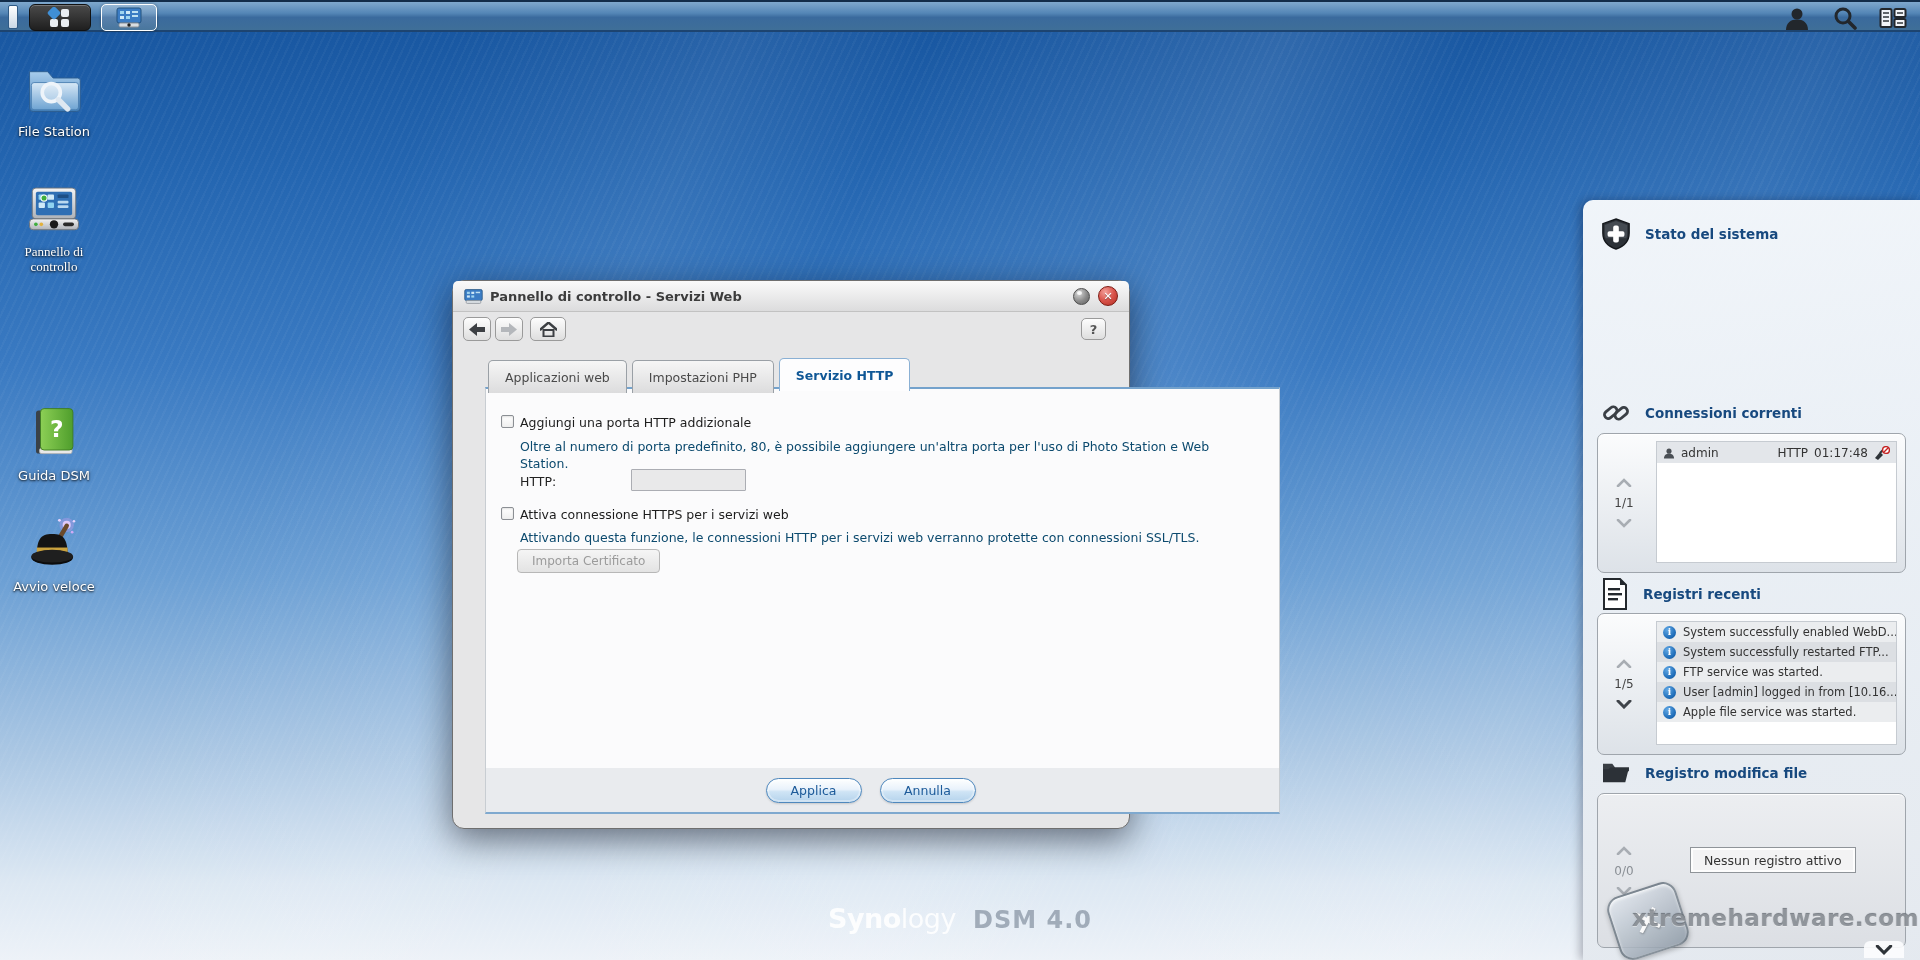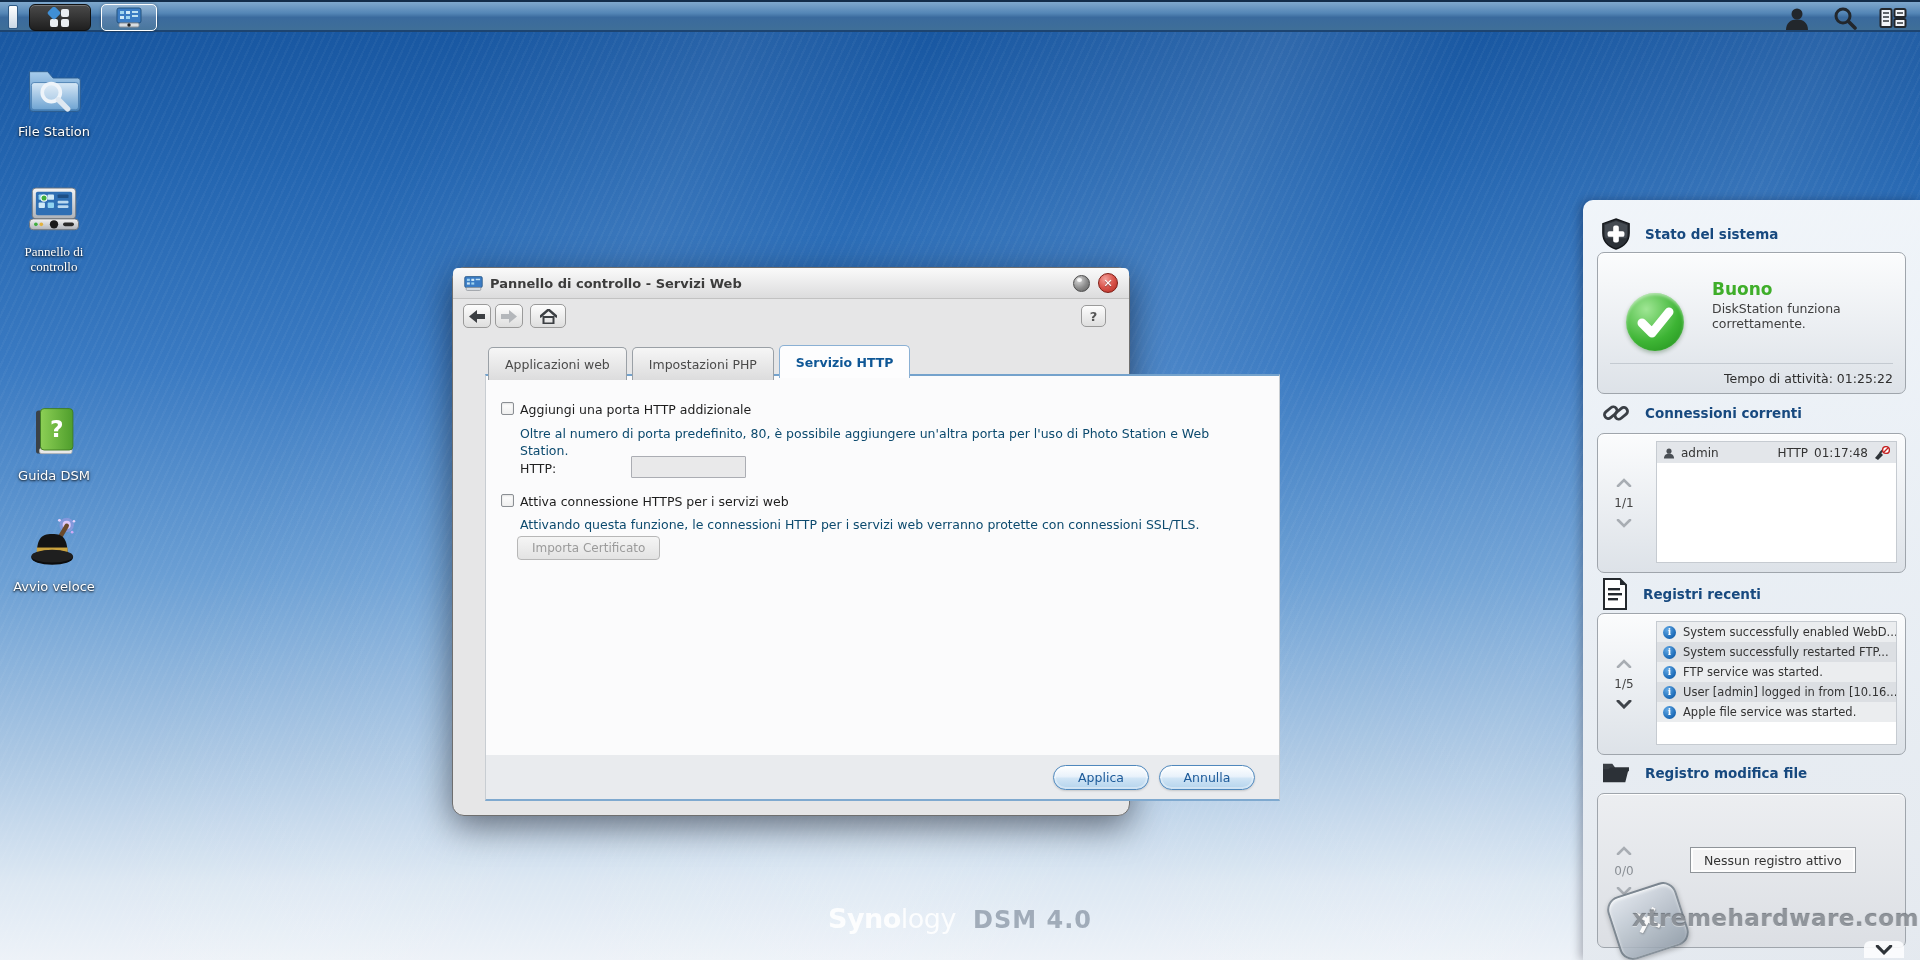--- a/index.html
+++ b/index.html
@@ -27,21 +27,21 @@
   .tb-right { position:absolute; right:6px; top:0; height:32px; display:flex; align-items:center; gap:14px; padding-right:4px; }
   .tb-btn { width:34px; height:28px; display:flex; align-items:center; justify-content:center; background:transparent; border:none; cursor:pointer; }
 
   
   .desk-icon { position:absolute; left:0; width:108px; display:flex; flex-direction:column; align-items:center; cursor:pointer; }
   .desk-icon .glyph { width:60px; height:60px; display:flex; align-items:center; justify-content:center; }
   .desk-icon .lbl { margin-top:6px; color:#fff; font-size:13px; line-height:15px; text-align:center; max-width:96px;
     text-shadow:0 1px 2px rgba(0,0,0,0.85), 0 0 4px rgba(0,0,0,0.4); }
 
   
-  .win { position:absolute; left:452px; top:267px; width:678px; height:549px; border-radius:12px;
+  .win { position:absolute; left:452px; top:280px; width:678px; height:549px; border-radius:12px;
     background:#e6e6e7; border:1px solid #6f6f6f; box-shadow:0 10px 34px rgba(0,0,10,0.5); z-index:20; }
   .win-title { position:absolute; left:0; top:0; right:0; height:31px; border-radius:5px 5px 0 0;
     background:linear-gradient(180deg,#fafafa,#dcdcdd); border-bottom:1px solid #c2c2c2;
     display:flex; align-items:center; padding-left:11px; gap:7px; }
   .win-title .t { font-size:13px; font-weight:bold; color:#3c3c3c; }
   .btn-sphere { position:absolute; right:39px; top:7px; width:17px; height:17px; border-radius:50%;
     background:radial-gradient(circle at 32% 28%, #d9d9d9, #8a8a8a 55%, #5f5f5f); border:1px solid #4e4e4e; cursor:pointer; }
   .btn-sphere::after { content:""; position:absolute; left:3px; top:2px; width:5px; height:4px; border-radius:50%; background:rgba(255,255,255,0.85); }
   .btn-close { position:absolute; right:11px; top:5px; width:20px; height:20px; border-radius:50%;
     background:radial-gradient(circle at 35% 28%, #f3a09a, #d9534a 50%, #b02c22); border:1px solid #7e1c14;
@@ -69,21 +69,21 @@
     background:linear-gradient(180deg,#ffffff,#efefef); box-shadow:inset 0 1px 2px rgba(0,0,0,0.12); cursor:pointer; }
   .cb-label { position:absolute; font-size:12.5px; color:#1d1d1d; cursor:pointer; }
   .desc { position:absolute; font-size:12.5px; line-height:17px; color:#0c4a6e; width:706px; }
   .field-label { position:absolute; font-size:12.5px; color:#222; }
   .http-input { position:absolute; left:145px; top:80px; width:115px; height:22px; border:1px solid #abadb3;
     background:#e9e9ea; border-radius:1px; font-size:12px; padding:0 4px; color:#555; }
   .btn-disabled { position:absolute; left:31px; top:160px; height:24px; padding:0 14px; border-radius:4px;
     border:1px solid #b7b7b7; background:linear-gradient(180deg,#f5f5f5,#e3e3e3); color:#9b9b9b; font-size:12px;
     display:flex; align-items:center; }
   .panel-footer { position:absolute; left:0; right:0; bottom:0; height:44px; background:#e9ebee;
-    display:flex; align-items:center; justify-content:flex-end; gap:10px; padding-right:24px; }
+    display:flex; align-items:center; justify-content:center; gap:18px; padding-right:24px; }
   .btn-pill { min-width:96px; height:25px; border-radius:13px; border:1px solid #4f88bd;
     background:linear-gradient(180deg,#feffff 0%, #e9f2fb 45%, #cfe4f5 55%, #b4d3ec 100%);
     color:#1c5a99; font-size:12.5px; display:flex; align-items:center; justify-content:center; cursor:pointer;
     box-shadow:0 0 0 2px rgba(255,255,255,0.35) inset, 0 1px 2px rgba(0,0,0,0.15); }
 
   
   .widgets { position:absolute; left:1583px; top:200px; width:337px; height:760px; z-index:10;
     background:linear-gradient(180deg, rgba(248,250,252,0.96), rgba(228,233,239,0.96));
     border-top-left-radius:10px; box-shadow:-3px 0 10px rgba(0,0,20,0.28); }
   .w-header { position:absolute; left:18px; display:flex; align-items:center; gap:14px; }
@@ -331,35 +331,20 @@
 
     <div class="w-header" style="top:18px;">
       <svg width="30" height="32" viewBox="0 0 32 34">
         <path d="M16 1 L30 6 V16 C30 25 24 30.5 16 33 C8 30.5 2 25 2 16 V6 Z" fill="#2c3137" stroke="#14171b" stroke-width="1.5"></path>
         <path d="M16 3 L28 7.4 V16 C28 18 27.6 20 27 21.5 L5 21.5 C4.4 20 4 18 4 16 V7.4 Z" fill="#454b52"></path>
         <rect x="13" y="8" width="6" height="18" rx="2" fill="#fff"></rect>
         <rect x="7" y="14" width="18" height="6" rx="2" fill="#fff"></rect>
       </svg>
       <span class="ht">Stato del sistema</span>
     </div>
-    <div class="w-box" style="top:52px; height:142px;">
-      <div style="position:absolute; left:28px; top:40px; width:58px; height:58px; border-radius:50%;
-                  background:radial-gradient(circle at 35% 28%, #9fe694, #3db434 58%, #1f8c1a);
-                  box-shadow:0 2px 4px rgba(0,60,0,0.3), inset 0 2px 3px rgba(255,255,255,0.5);">
-        <svg width="58" height="58" viewBox="0 0 58 58">
-            <polyline points="16,30 26,40 43,19" fill="none" stroke="#fff" stroke-width="9" stroke-linecap="round" stroke-linejoin="round"></polyline>
-          </svg>
-      </div>
-      <div style="position:absolute; left:114px; top:26px; font-size:17px; font-weight:bold; color:#3fae2a;">Buono</div>
-      <div style="position:absolute; left:114px; top:48px; width:170px; font-size:12.5px; line-height:15px; color:#3e3e3e;">DiskStation funziona correttamente.</div>
-      <div style="position:absolute; left:12px; right:12px; bottom:0; height:30px; border-top:1px solid #c4cad1;
-                  display:flex; align-items:center; justify-content:flex-end; font-size:12.5px; color:#2e2e2e;">
-        <span>Tempo di attività: 01:25:22</span>
-      </div>
-    </div>
 
     <div class="w-header" style="top:198px;">
       <svg width="30" height="30" viewBox="0 0 32 32">
         <rect x="3" y="12" width="15" height="8" rx="4" fill="none" stroke="#3a3f45" stroke-width="3" transform="rotate(-40 10 16)"></rect>
         <rect x="14" y="12" width="15" height="8" rx="4" fill="none" stroke="#3a3f45" stroke-width="3" transform="rotate(-40 22 16)"></rect>
       </svg>
       <span class="ht">Connessioni correnti</span>
     </div>
     <div class="w-box" style="top:233px; height:140px;">
       <div class="pager">

